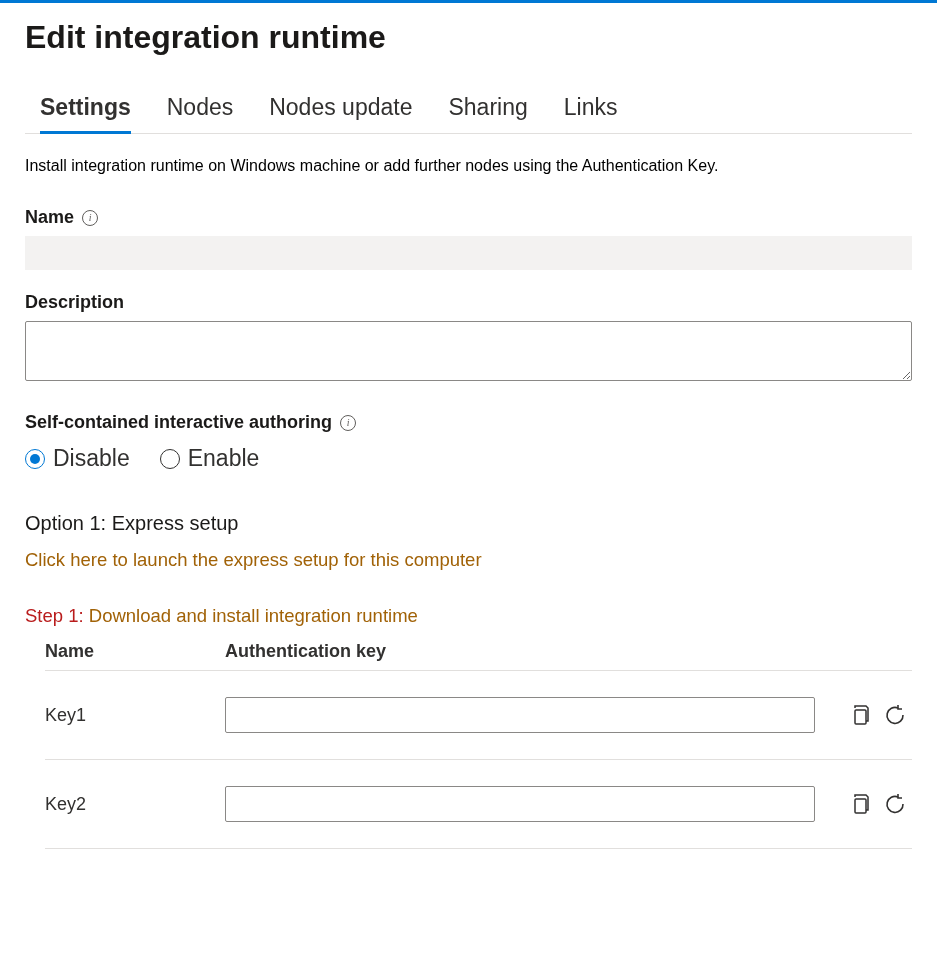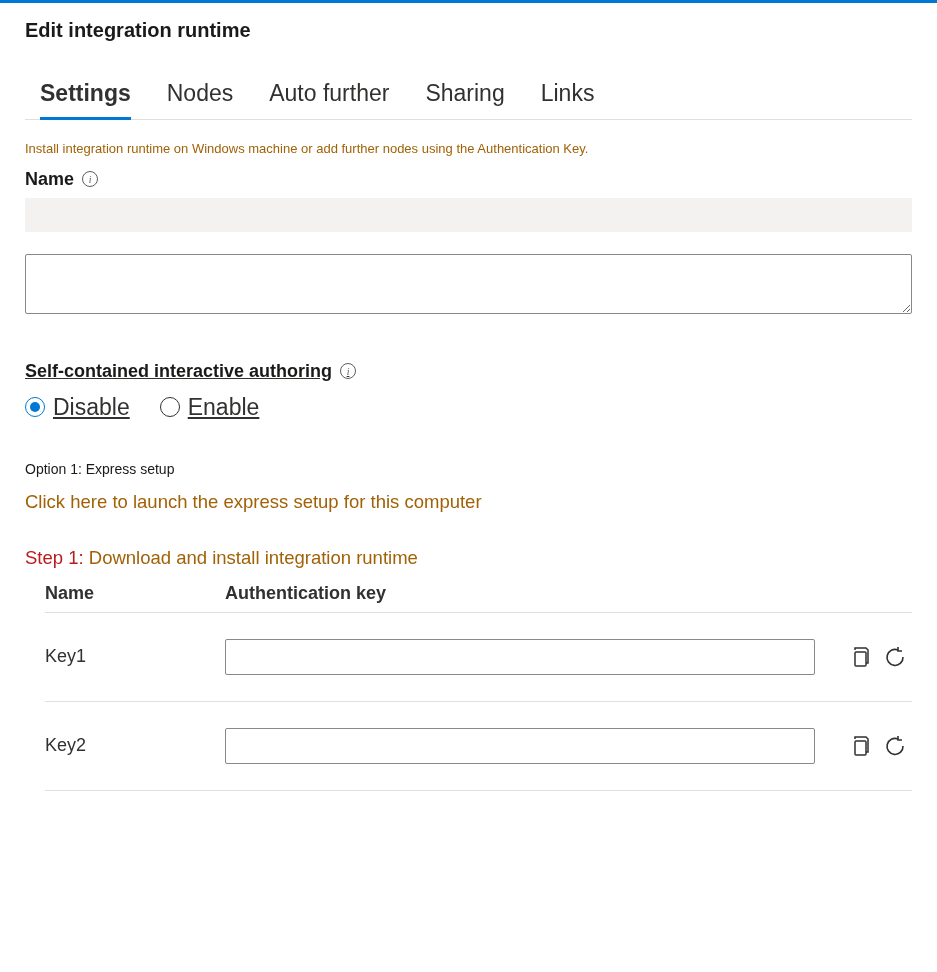--- a/index.html
+++ b/index.html
@@ -11,21 +11,21 @@
     }
     .top-border {
       height: 3px;
       background: #0078d4;
       width: 100%;
     }
     .content {
       padding: 16px 25px 20px 25px;
     }
     .page-title {
-      font-size: 20px;
+      font-size: 32px;
       font-weight: 600;
       color: #1b1a19;
       margin-bottom: 32px;
     }
     .tabs {
       display: flex;
       gap: 36px;
       border-bottom: 1px solid #e1dfdd;
       margin-bottom: 20px;
       padding-left: 15px;
@@ -36,24 +36,24 @@
       cursor: pointer;
       color: #323130;
       border-bottom: 3px solid transparent;
       margin-bottom: -1px;
     }
     .tab.active {
       font-weight: 600;
       border-bottom-color: #0078d4;
     }
     .intro-text {
-      font-size: 13px;
+      font-size: 16px;
       line-height: 1.45;
-      color: #a16207;
-      margin-bottom: 10px;
+      color: #000000;
+      margin-bottom: 30px;
     }
     .field-group { margin-bottom: 22px; }
     .field-label-row {
       display: flex;
       align-items: center;
       gap: 8px;
       margin-bottom: 8px;
     }
     .field-label {
       font-size: 18px;
@@ -84,21 +84,21 @@
     .desc-input {
       width: 100%;
       height: 60px;
       border: 1px solid #8a8886;
       border-radius: 2px;
       padding: 8px;
       font-family: inherit;
       font-size: 14px;
       resize: both;
     }
-    .interactive-section { margin-top: 44px; margin-bottom: 40px; text-decoration: underline; }
+    .interactive-section { margin-top: 28px; margin-bottom: 40px; }
     .radio-row {
       display: flex;
       gap: 30px;
       margin-top: 12px;
     }
     .radio-item {
       display: flex;
       align-items: center;
       gap: 8px;
       font-size: 23px;
@@ -113,21 +113,21 @@
       justify-content: center;
       flex-shrink: 0;
     }
     .radio-circle.selected { border-color: #0078d4; }
     .radio-dot {
       width: 10px; height: 10px;
       background: #0078d4;
       border-radius: 50%;
     }
     .option-heading {
-      font-size: 14px;
+      font-size: 20px;
       font-weight: 400;
       color: #1b1a19;
       margin-bottom: 14px;
       margin-top: 16px;
     }
     .link {
       font-size: 18.5px;
       color: #a16207;
       cursor: pointer;
     }
@@ -187,36 +187,39 @@
 
 <div class="top-border"></div>
 
 <div class="content">
 
   <h1 class="page-title">Edit integration runtime</h1>
 
   <div class="tabs">
     <div class="tab active">Settings</div>
     <div class="tab">Nodes</div>
-    <div class="tab">Auto further</div>
+    <div class="tab">Nodes update</div>
     <div class="tab">Sharing</div>
     <div class="tab">Links</div>
   </div>
 
   <p class="intro-text">Install integration runtime on Windows machine or add further nodes using the Authentication Key.</p>
 
   <div class="field-group">
     <div class="field-label-row">
       <span class="field-label">Name</span>
       <span class="info-icon">i</span>
     </div>
     <input type="text" class="name-input" disabled="" value="" style="">
   </div>
 
   <div class="field-group">
+    <div class="field-label-row">
+      <span class="field-label">Description</span>
+    </div>
     <textarea class="desc-input" style=""></textarea>
   </div>
 
   <div class="interactive-section">
     <div class="field-label-row">
       <span class="field-label">Self-contained interactive authoring</span>
       <span class="info-icon">i</span>
     </div>
     <div class="radio-row">
       <label class="radio-item">

